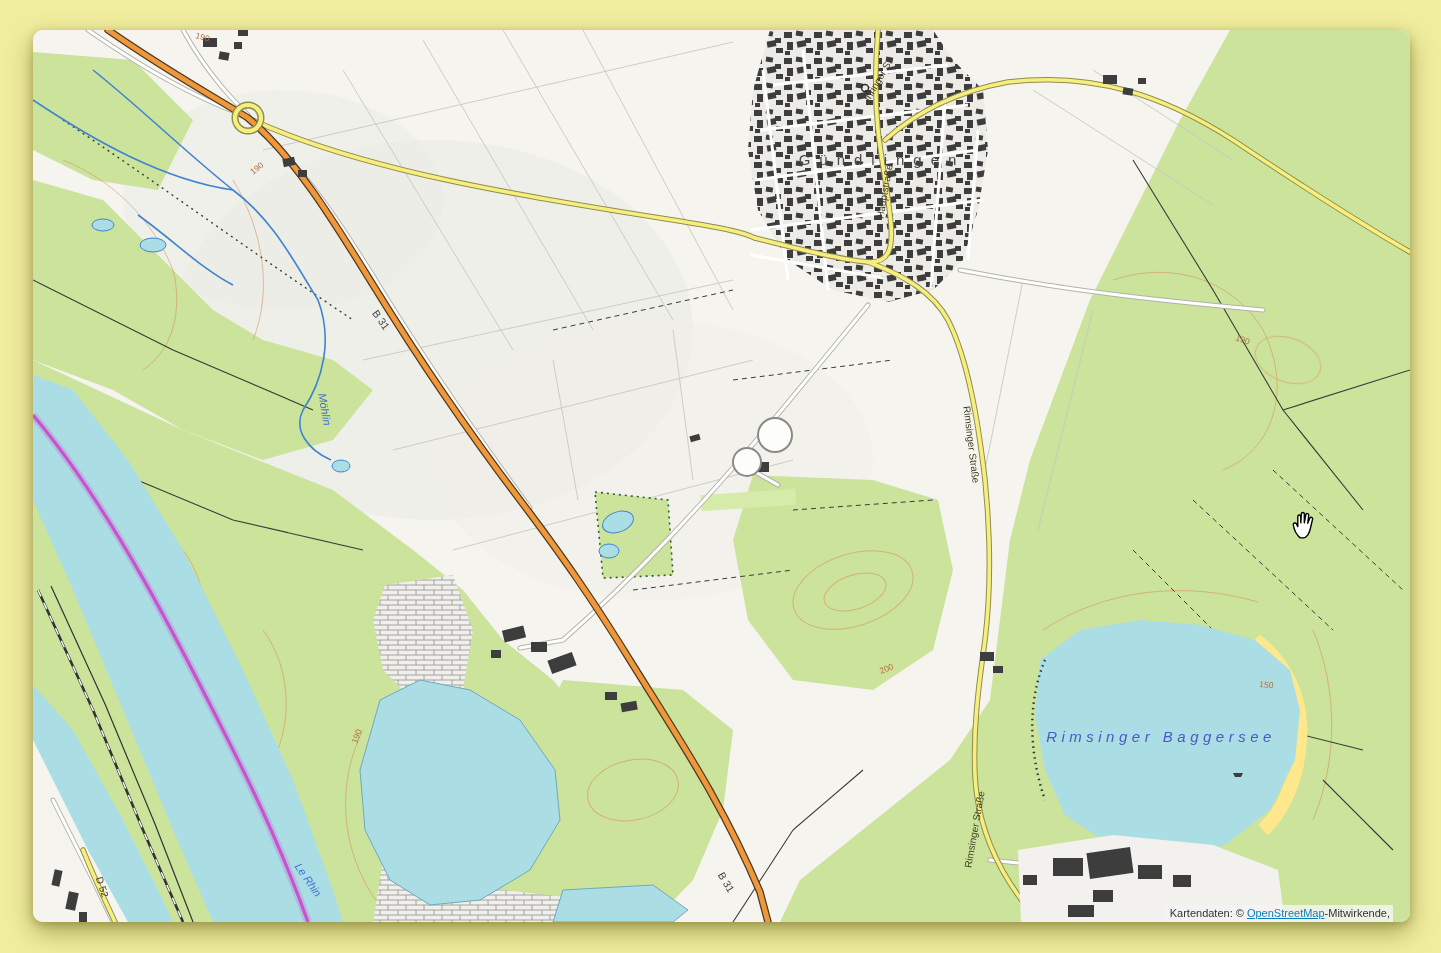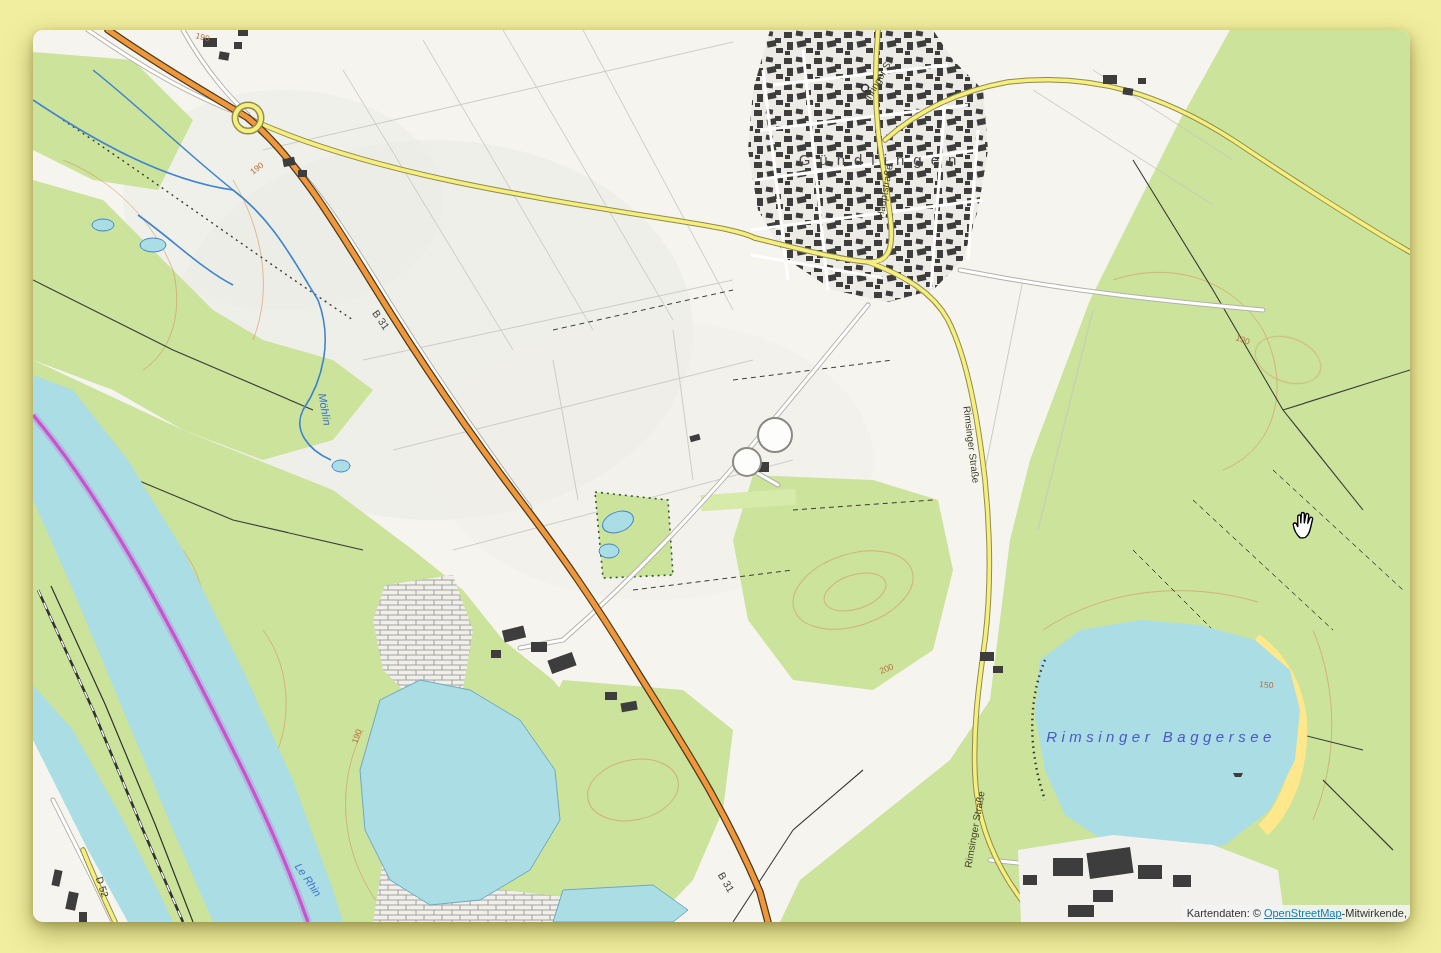--- a/index.html
+++ b/index.html
@@ -16,21 +16,21 @@
   }
   .map-frame svg{display:block}
   svg text{font-family:"Liberation Sans",sans-serif;}
   .town-label{font-size:15px;letter-spacing:9px;fill:#4a4a4a;}
   .lake-label{font-size:15px;letter-spacing:4.5px;fill:#4a58c8;font-style:italic;}
   .street-label{font-size:10px;fill:#403f25;}
   .ref-label{font-size:10.5px;fill:#3f3f3f;}
   .water-label{font-size:11px;fill:#3c6fd0;font-style:italic;}
   .contour-label{font-size:8.5px;fill:#b5713d;}
   .attribution{
-    position:absolute;right:0;bottom:0;height:17px;line-height:17px;
+    position:absolute;right:17px;bottom:0;height:17px;line-height:17px;
     background:rgba(243,243,243,.85);padding:0 3px 0 6px;
     font-size:11px;color:#333;white-space:nowrap;max-width:224px;overflow:hidden;
   }
   .attribution a{color:#0a7fbe;text-decoration:underline;cursor:pointer;}
   .hand-cursor{position:absolute;left:1257px;top:480px;width:28px;height:30px;pointer-events:none;}
 </style>
 </head>
 <body>
 
 <div class="map-frame">

